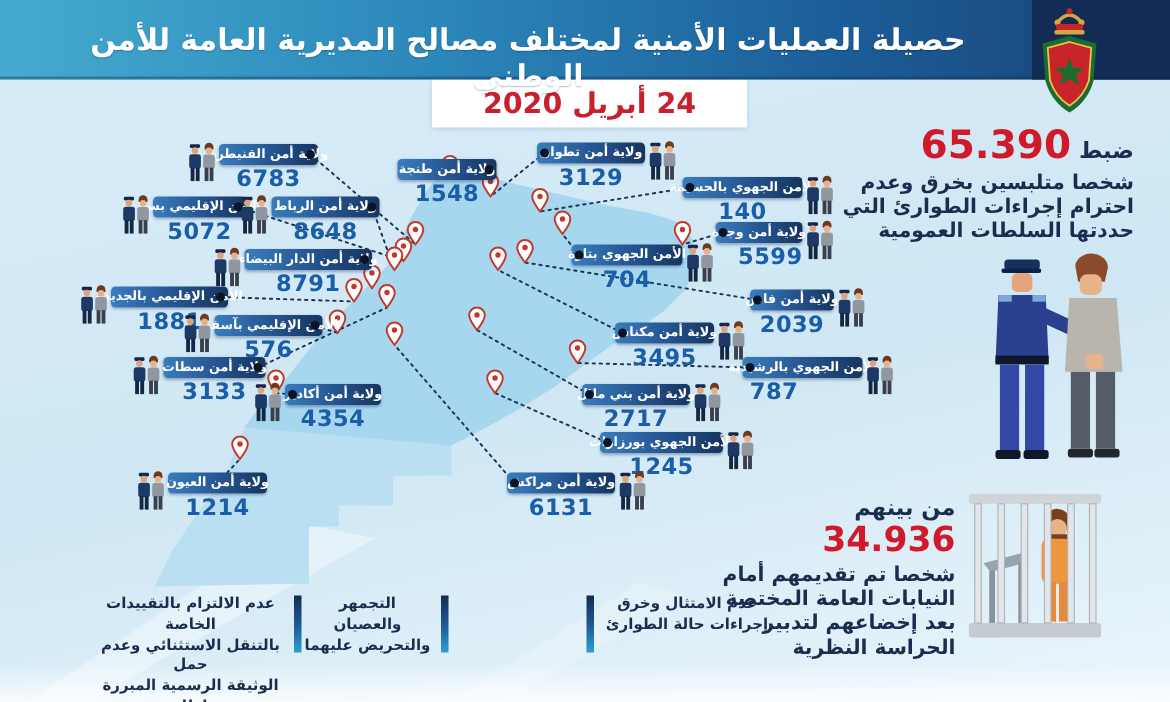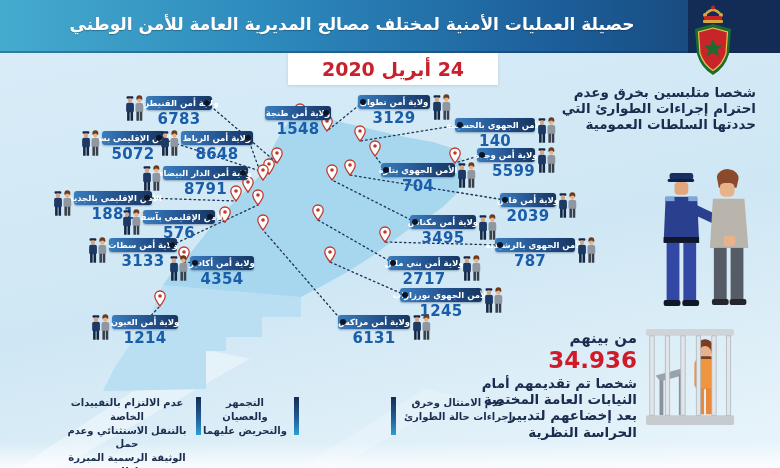--- a/index.html
+++ b/index.html
@@ -7,21 +7,21 @@
     position:relative;width:780px;height:468px;overflow:hidden;
     font-family:"DejaVu Sans",sans-serif;
     background:linear-gradient(168deg,#d9edf8 0%,#cfe7f4 55%,#eaf5fb 100%);
   }
   
   .header{position:absolute;top:0;left:0;width:780px;height:53px;z-index:6;
     background:linear-gradient(90deg,#45abce 0%,#2b86ba 38%,#1c5d99 72%,#17416f 100%);
     border-bottom:2px solid rgba(16,38,74,.35);box-sizing:border-box;}
   .logo-box{position:absolute;top:0;right:0;width:92px;height:53px;background:#132c55;}
   .title{position:absolute;top:14px;left:28px;right:104px;color:#ffffff;font-weight:bold;
-    font-size:17px;text-align:center;direction:rtl;z-index:7;text-shadow:0 1px 1px rgba(0,0,0,.25);}
+    font-size:20px;text-align:center;direction:rtl;z-index:7;text-shadow:0 1px 1px rgba(0,0,0,.25);}
   .emblem{position:absolute;top:3px;right:44px;z-index:8;}
   
   .date-banner{position:absolute;left:288px;top:53px;width:210px;height:32px;background:#ffffff;
     display:flex;align-items:center;justify-content:center;color:#c8202c;font-weight:bold;
     font-size:19px;direction:rtl;z-index:5;box-shadow:0 1px 3px rgba(30,60,100,.15);}
   
   .map-svg{position:absolute;left:0;top:0;z-index:1;}
   .conn{stroke:#1d3357;stroke-width:1.3;stroke-dasharray:1.6 3.1;stroke-linecap:round;fill:none;}
   .swoosh1{position:absolute;left:18px;top:348px;width:290px;height:120px;z-index:0;
     background:rgba(255,255,255,.38);clip-path:polygon(0 100%,62% 0,80% 9%,14% 100%);}
@@ -448,21 +448,21 @@
           <path d="M12 4.6 a3.1 3.1 0 0 1 6.2 0 l0 1.6 -6.2 0 z" fill="#6c3a1f"></path>
           <circle cx="15.1" cy="7.2" r="2.3" fill="#e7b289"></circle>
           <rect x="11" y="9.8" width="8.2" height="9.8" rx="2" fill="#9097a1"></rect>
           <rect x="12" y="19" width="2.7" height="9.4" fill="#3a404b"></rect>
           <rect x="15.5" y="19" width="2.7" height="9.4" fill="#3a404b"></rect>
         </svg></div>
       <div class="city-pill" style="left: 495px; top: 238px; width: 80px;">
         <span>الأمن الجهوي بالرشيدية</span>
         <span class="city-dot dot-left"></span>
       </div>
-      <div class="city-num" style="left: 490px; top: 254px; width: 80px;">787</div>
+      <div class="city-num" style="left: 476px; top: 254px; width: 80px;">787</div>
       <div class="city-icon" style="left: 577px; top: 235px;"><svg viewBox="0 0 20 30" width="19" height="30">
           <rect x="1.6" y="2.6" width="7.2" height="2.6" rx="1" fill="#14264d"></rect>
           <circle cx="5.2" cy="7" r="2.3" fill="#e0a379"></circle>
           <rect x="1.2" y="9.6" width="8.2" height="10" rx="2" fill="#1d3a66"></rect>
           <rect x="2.2" y="19" width="2.7" height="9.4" fill="#152843"></rect>
           <rect x="5.8" y="19" width="2.7" height="9.4" fill="#152843"></rect>
           <path d="M12 4.6 a3.1 3.1 0 0 1 6.2 0 l0 1.6 -6.2 0 z" fill="#6c3a1f"></path>
           <circle cx="15.1" cy="7.2" r="2.3" fill="#e7b289"></circle>
           <rect x="11" y="9.8" width="8.2" height="9.8" rx="2" fill="#9097a1"></rect>
           <rect x="12" y="19" width="2.7" height="9.4" fill="#3a404b"></rect>
@@ -532,20 +532,24 @@
     <rect x="14" y="13" width="18" height="4" rx="1.5" fill="#c8252b"></rect>
     <rect x="13" y="17" width="20" height="3" rx="1" fill="#d8a63c"></rect>
     <path d="M23 21 L41 26 L39 51 Q35 65 23 72 Q11 65 7 51 L5 26 Z" fill="#1c6b30"></path>
     <path d="M23 25 L37.5 29 L36 50.5 Q32.5 61.5 23 67.5 Q13.5 61.5 10 50.5 L8.5 29 Z" fill="#c8252b" stroke="#e9c54b" stroke-width="1.2"></path>
     <path d="M23 36 L25.6 42.2 32.5 42.5 27.2 46.8 29.2 53.5 23 49.6 16.8 53.5 18.8 46.8 13.5 42.5 20.4 42.2 Z" fill="#1c6b30"></path>
   </svg>
 
   <div class="date-banner">24 أبريل 2020</div>
 
   <div class="stat1">
+    <div class="stat-line1">
+      <span>ضبط</span>
+      <span class="big-num">65.390</span>
+    </div>
     <div class="stat-lines">شخصا متلبسين بخرق وعدم
 احترام إجراءات الطوارئ التي
 حددتها السلطات العمومية</div>
   </div>
 
   <svg class="officer-illu" width="128" height="150" viewBox="0 0 130 150">
     <rect x="28" y="6" width="24" height="7" rx="2.5" fill="#17305e"></rect>
     <rect x="26" y="12" width="27" height="3" rx="1.5" fill="#0e2148"></rect>
     <rect x="33" y="15" width="14" height="13" rx="4" fill="#e3a57c"></rect>
     <path d="M24,30 L56,30 L58,76 L22,76 Z" fill="#2b3f8f"></path>

